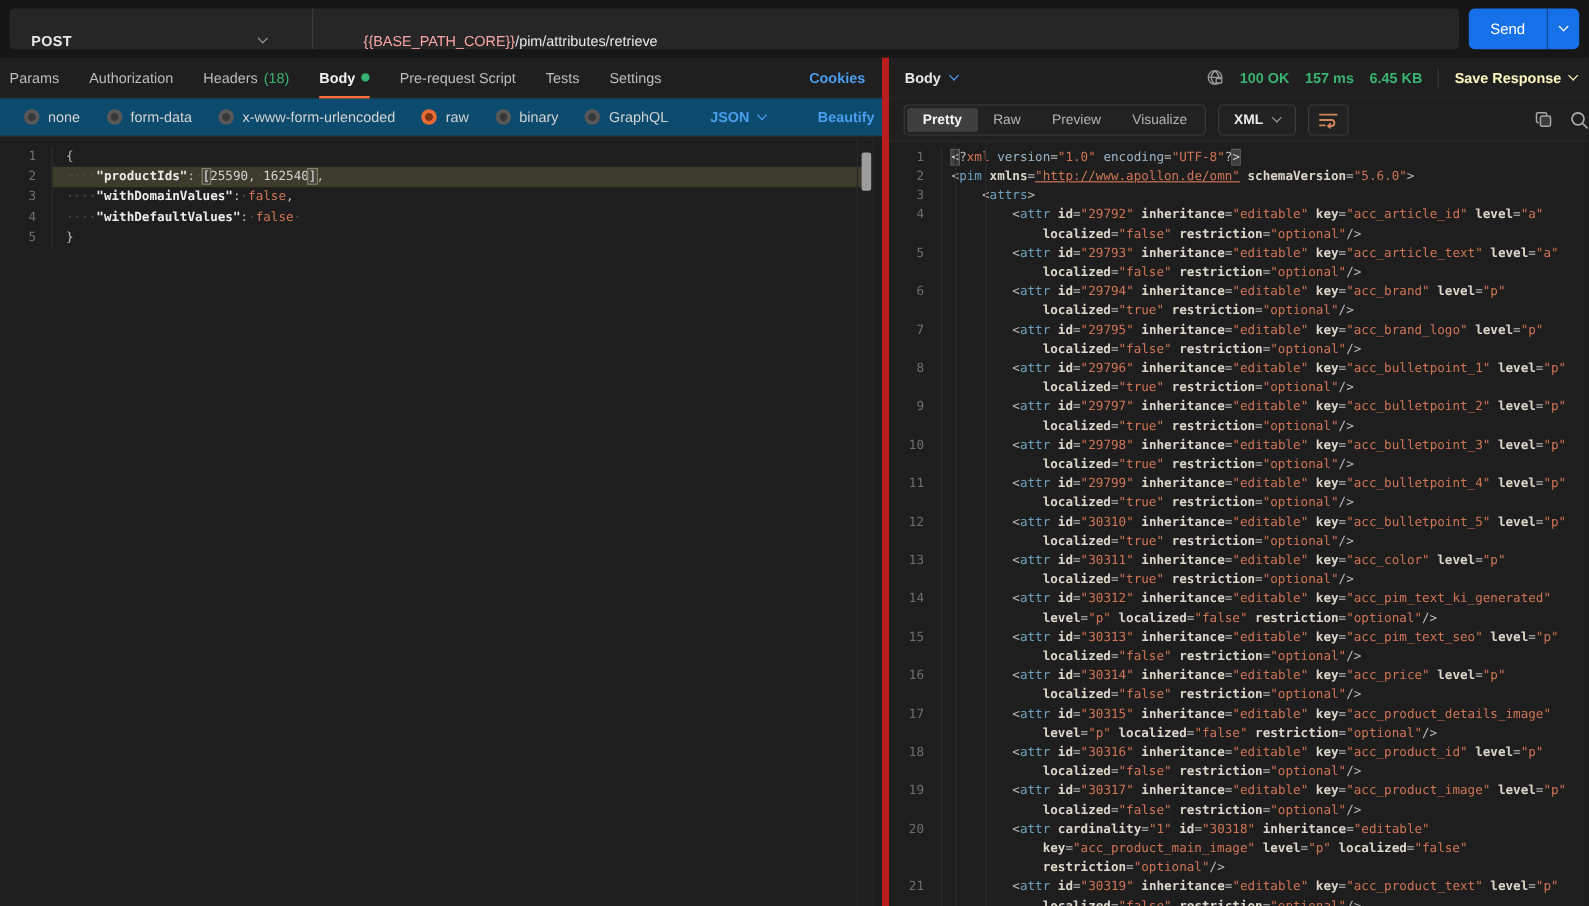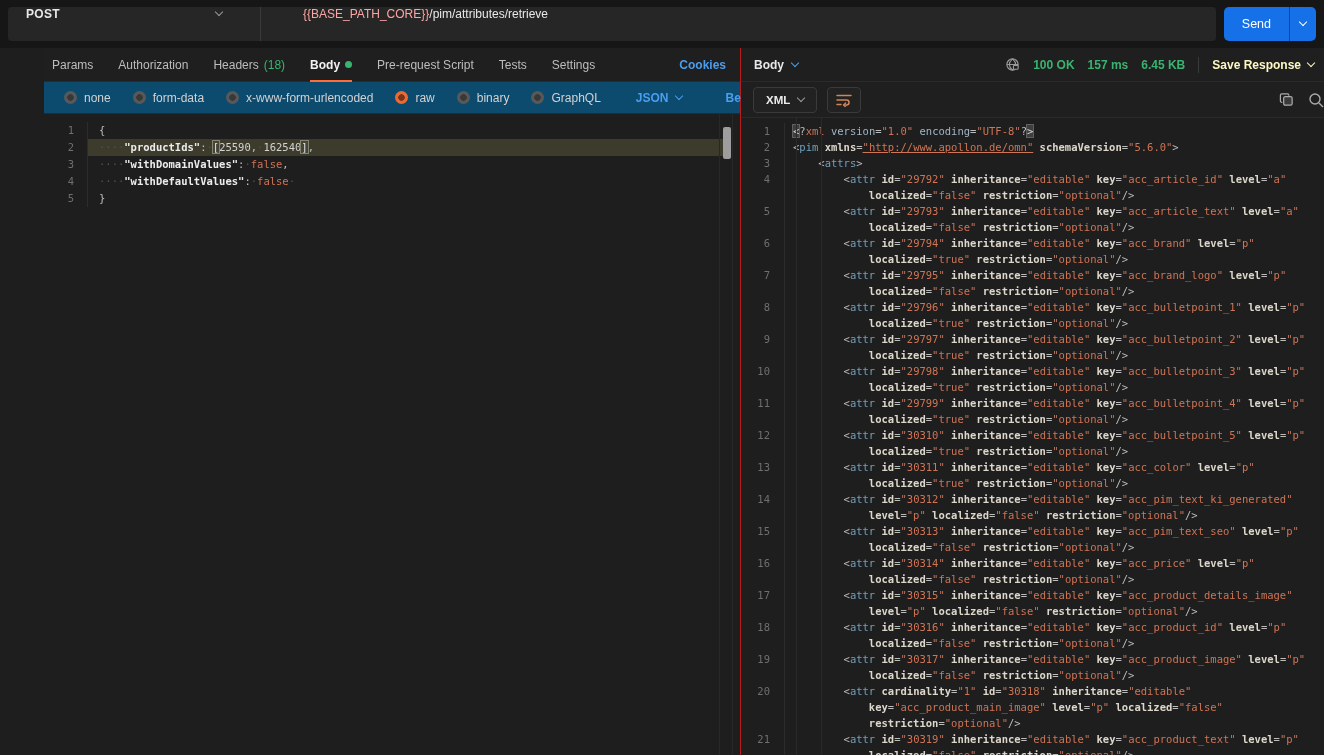--- a/index.html
+++ b/index.html
@@ -2,37 +2,37 @@
 <html><head>
 <meta charset="utf-8">
 <style>
   * { margin:0; padding:0; box-sizing:border-box; }
   html,body { width:1324px; height:755px; overflow:hidden; background:#1b1b1b;
               font-family:"Liberation Sans", sans-serif; color:#d6d6d6; }
   .app { position:relative; width:1324px; height:755px; background:#1e1e1e; }
 
   
   .topbar { height:48px; background:#161616; display:flex; align-items:center; padding:0 8px; gap:8px; }
-  .urlfield { flex:1; height:34px; background:#262626; border-radius:4px; display:flex; align-items:flex-start; overflow:hidden;gap:20px; }
+  .urlfield { flex:1; height:34px; background:#262626; border-radius:4px; display:flex; align-items:flex-end; overflow:hidden;gap:20px; }
   .method { width:232px; display:flex; align-items:center; justify-content:space-between; padding:0 18px 0 18px; }
   .method-label { font-size:12px; font-weight:bold; color:#e8e8e8; letter-spacing:.3px; }
   .vdiv { width:1px; height:34px; background:#3a3a3a; }
   .url { padding-left:22px; font-size:12px; color:#e8e8e8; white-space:nowrap; }
   .url .var { color:#fca5a5; }
   .send { height:34px; display:flex; align-items:stretch; border-radius:5px; overflow:hidden; background:#1670e8; }
   .send-main { padding:0 18px; display:flex; align-items:center; color:#fff; font-size:12.5px; font-weight:normal; }
   .send-split { width:1px; background:rgba(0,0,0,.35); }
   .send-caret { width:26px; display:flex; align-items:center; justify-content:center; color:#fff; }
 
   .chev { display:inline-block; width:6px; height:6px; border-right:1.5px solid currentColor;
           border-bottom:1.5px solid currentColor; transform:rotate(45deg); position:relative; top:-2px; }
 
   
   .panes { display:flex; height:707px; }
-  .left { width:741px; border-right:1px solid #b91c1c; display:flex; flex-direction:column; background:#1e1e1e; position:relative;padding-left:44px; }
+  .left { width:741px; border-right:6px solid #b91c1c; display:flex; flex-direction:column; background:#1e1e1e; position:relative; }
   .right { flex:1; display:flex; flex-direction:column; background:#1e1e1e; position:relative; overflow:hidden; }
 
   
   .reqtabs { height:34px; display:flex; align-items:center; padding:0 14px 0 8px; gap:25px;
              border-bottom:1px solid #2a2a2a; background:#1f1f1f; font-size:12px; color:#bdbdbd; }
   .rtab { display:flex; align-items:center; gap:5px; height:34px; position:relative; cursor:default; white-space:nowrap; }
   .rtab .cnt { color:#39b370; }
   .rtab.active { color:#f2f2f2; font-weight:bold; }
   .rtab.active::after { content:""; position:absolute; left:0; right:0; bottom:0; height:2px; background:#ff6c37; }
   .dot { width:7px; height:7px; border-radius:50%; background:#39b370; }
@@ -240,20 +240,26 @@
           <span class="green">6.45 KB</span>
           <span class="metadiv"></span>
           <span class="saveresp">
             <span>Save Response</span>
             <span class="chev"></span>
           </span>
         </div>
       </div>
 
       <div class="resptool">
+        <div class="viewgrp" id="viewgrp">
+            <div class="vtab active">Pretty</div>
+            <div class="vtab">Raw</div>
+            <div class="vtab">Preview</div>
+            <div class="vtab">Visualize</div>
+          </div>
         <div class="fmtdd">
           <span>XML</span>
           <span class="chev"></span>
         </div>
         <div class="iconbtn">
           <svg width="16" height="14" viewBox="0 0 16 14" fill="none" stroke="#d0855a" stroke-width="1.5" stroke-linecap="round">
             <path d="M1 2.5h14M1 7h9.5a2.5 2.5 0 0 1 0 5H8"></path>
               <path d="M9.6 10l-2 2 2 2" stroke-width="1.3"></path>
               <path d="M1 11.5h4"></path>
           </svg>

